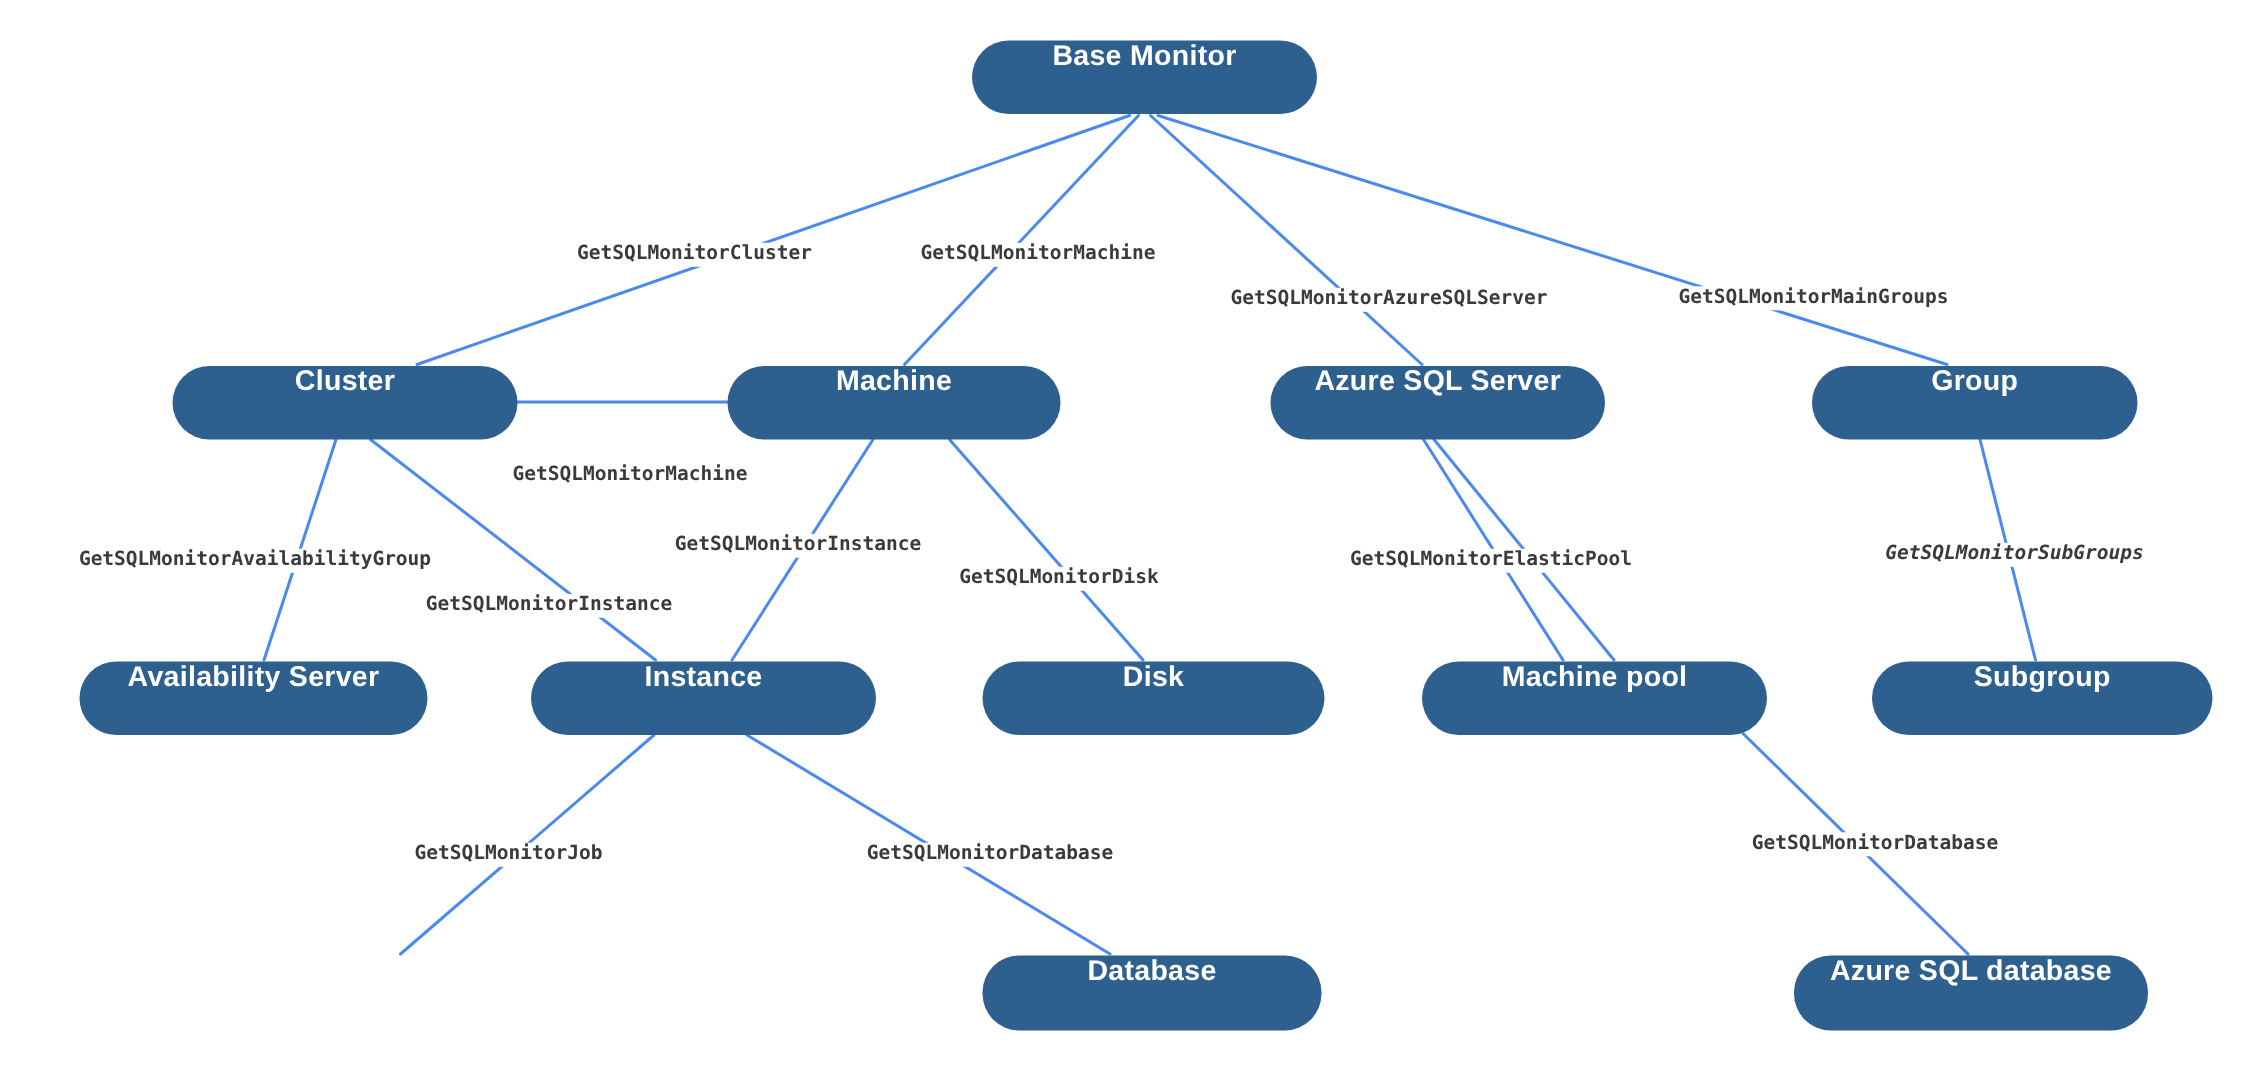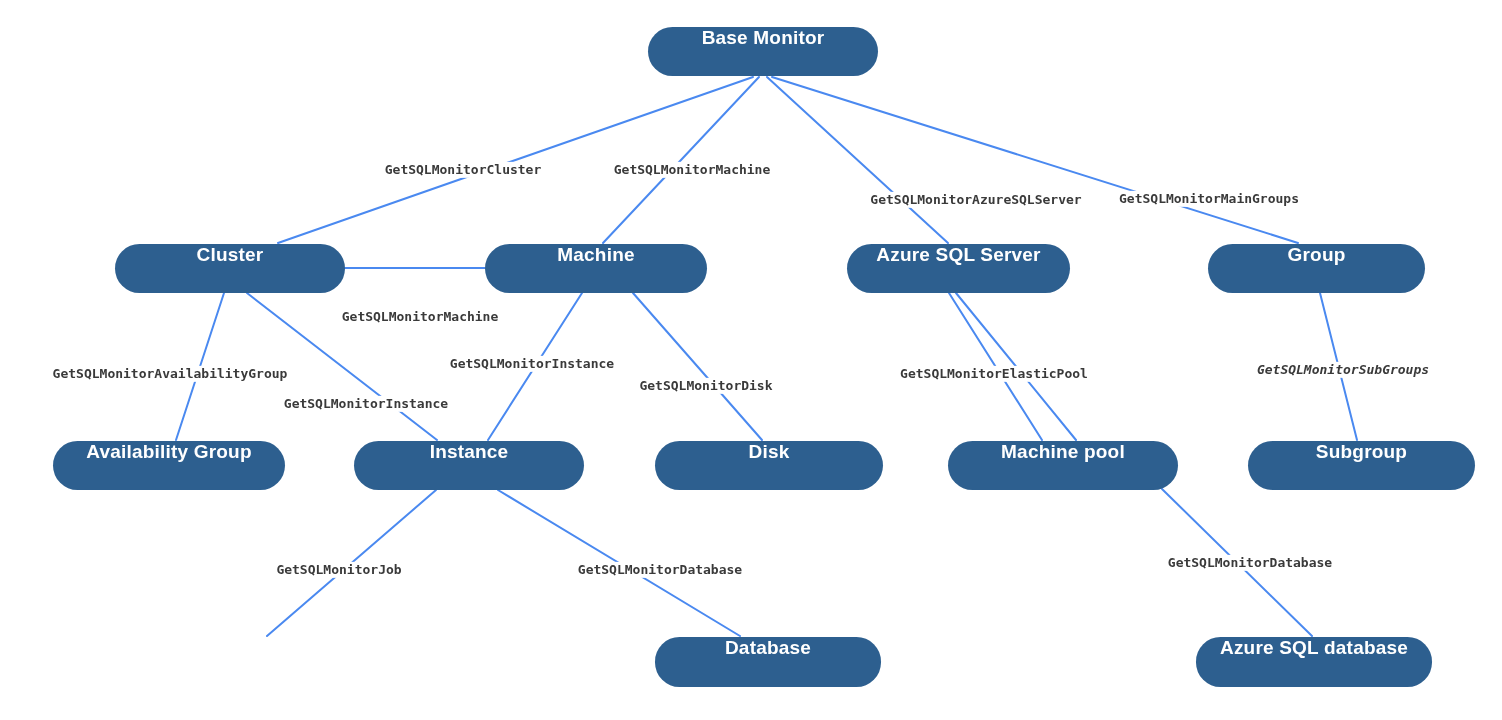--- a/index.html
+++ b/index.html
@@ -69,21 +69,21 @@
       <line x1="633" y1="293" x2="762" y2="440"></line>
       <line x1="949" y1="293" x2="1042" y2="440"></line>
       <line x1="956" y1="293" x2="1076" y2="440"></line>
       <line x1="1320" y1="293" x2="1357" y2="440"></line>
       <line x1="436" y1="490" x2="267" y2="636"></line>
       <line x1="498" y1="490" x2="740" y2="636"></line>
       <line x1="1162" y1="489" x2="1312" y2="636"></line>
     </svg>
 <div class="edge-label" style="left: 463px; top: 170px;">GetSQLMonitorCluster</div>
     <div class="edge-label" style="left: 692px; top: 170px;">GetSQLMonitorMachine</div>
-    <div class="edge-label" style="left: 976px; top: 200px;">GetSQLMonitorAzureSQLServer</div>
+    <div class="edge-label" style="left: 926px; top: 200px;">GetSQLMonitorAzureSQLServer</div>
     <div class="edge-label" style="left: 1209px; top: 199px;">GetSQLMonitorMainGroups</div>
     <div class="edge-label" style="left: 420px; top: 317px;">GetSQLMonitorMachine</div>
     <div class="edge-label" style="left: 170px; top: 374px;">GetSQLMonitorAvailabilityGroup</div>
     <div class="edge-label" style="left: 366px; top: 404px;">GetSQLMonitorInstance</div>
     <div class="edge-label" style="left: 532px; top: 364px;">GetSQLMonitorInstance</div>
     <div class="edge-label" style="left: 706px; top: 386px;">GetSQLMonitorDisk</div>
     <div class="edge-label" style="left: 994px; top: 374px;">GetSQLMonitorElasticPool</div>
     <div class="edge-label" style="left: 1343px; top: 370px; font-style: italic;">GetSQLMonitorSubGroups</div>
     <div class="edge-label" style="left: 339px; top: 570px;">GetSQLMonitorJob</div>
     <div class="edge-label" style="left: 660px; top: 570px;">GetSQLMonitorDatabase</div>
@@ -97,21 +97,21 @@
     <div class="node" style="left: 485px; top: 244px; width: 222px; height: 49px;">
       <span>Machine</span>
     </div>
     <div class="node" style="left: 847px; top: 244px; width: 223px; height: 49px;">
       <span>Azure SQL Server</span>
     </div>
     <div class="node" style="left: 1208px; top: 244px; width: 217px; height: 49px;">
       <span>Group</span>
     </div>
     <div class="node" style="left: 53px; top: 441px; width: 232px; height: 49px;">
-      <span>Availability Group</span>
+      <span>Availability Server</span>
     </div>
     <div class="node" style="left: 354px; top: 441px; width: 230px; height: 49px;">
       <span>Instance</span>
     </div>
     <div class="node" style="left: 655px; top: 441px; width: 228px; height: 49px;">
       <span>Disk</span>
     </div>
     <div class="node" style="left: 948px; top: 441px; width: 230px; height: 49px;">
       <span>Machine pool</span>
     </div>

